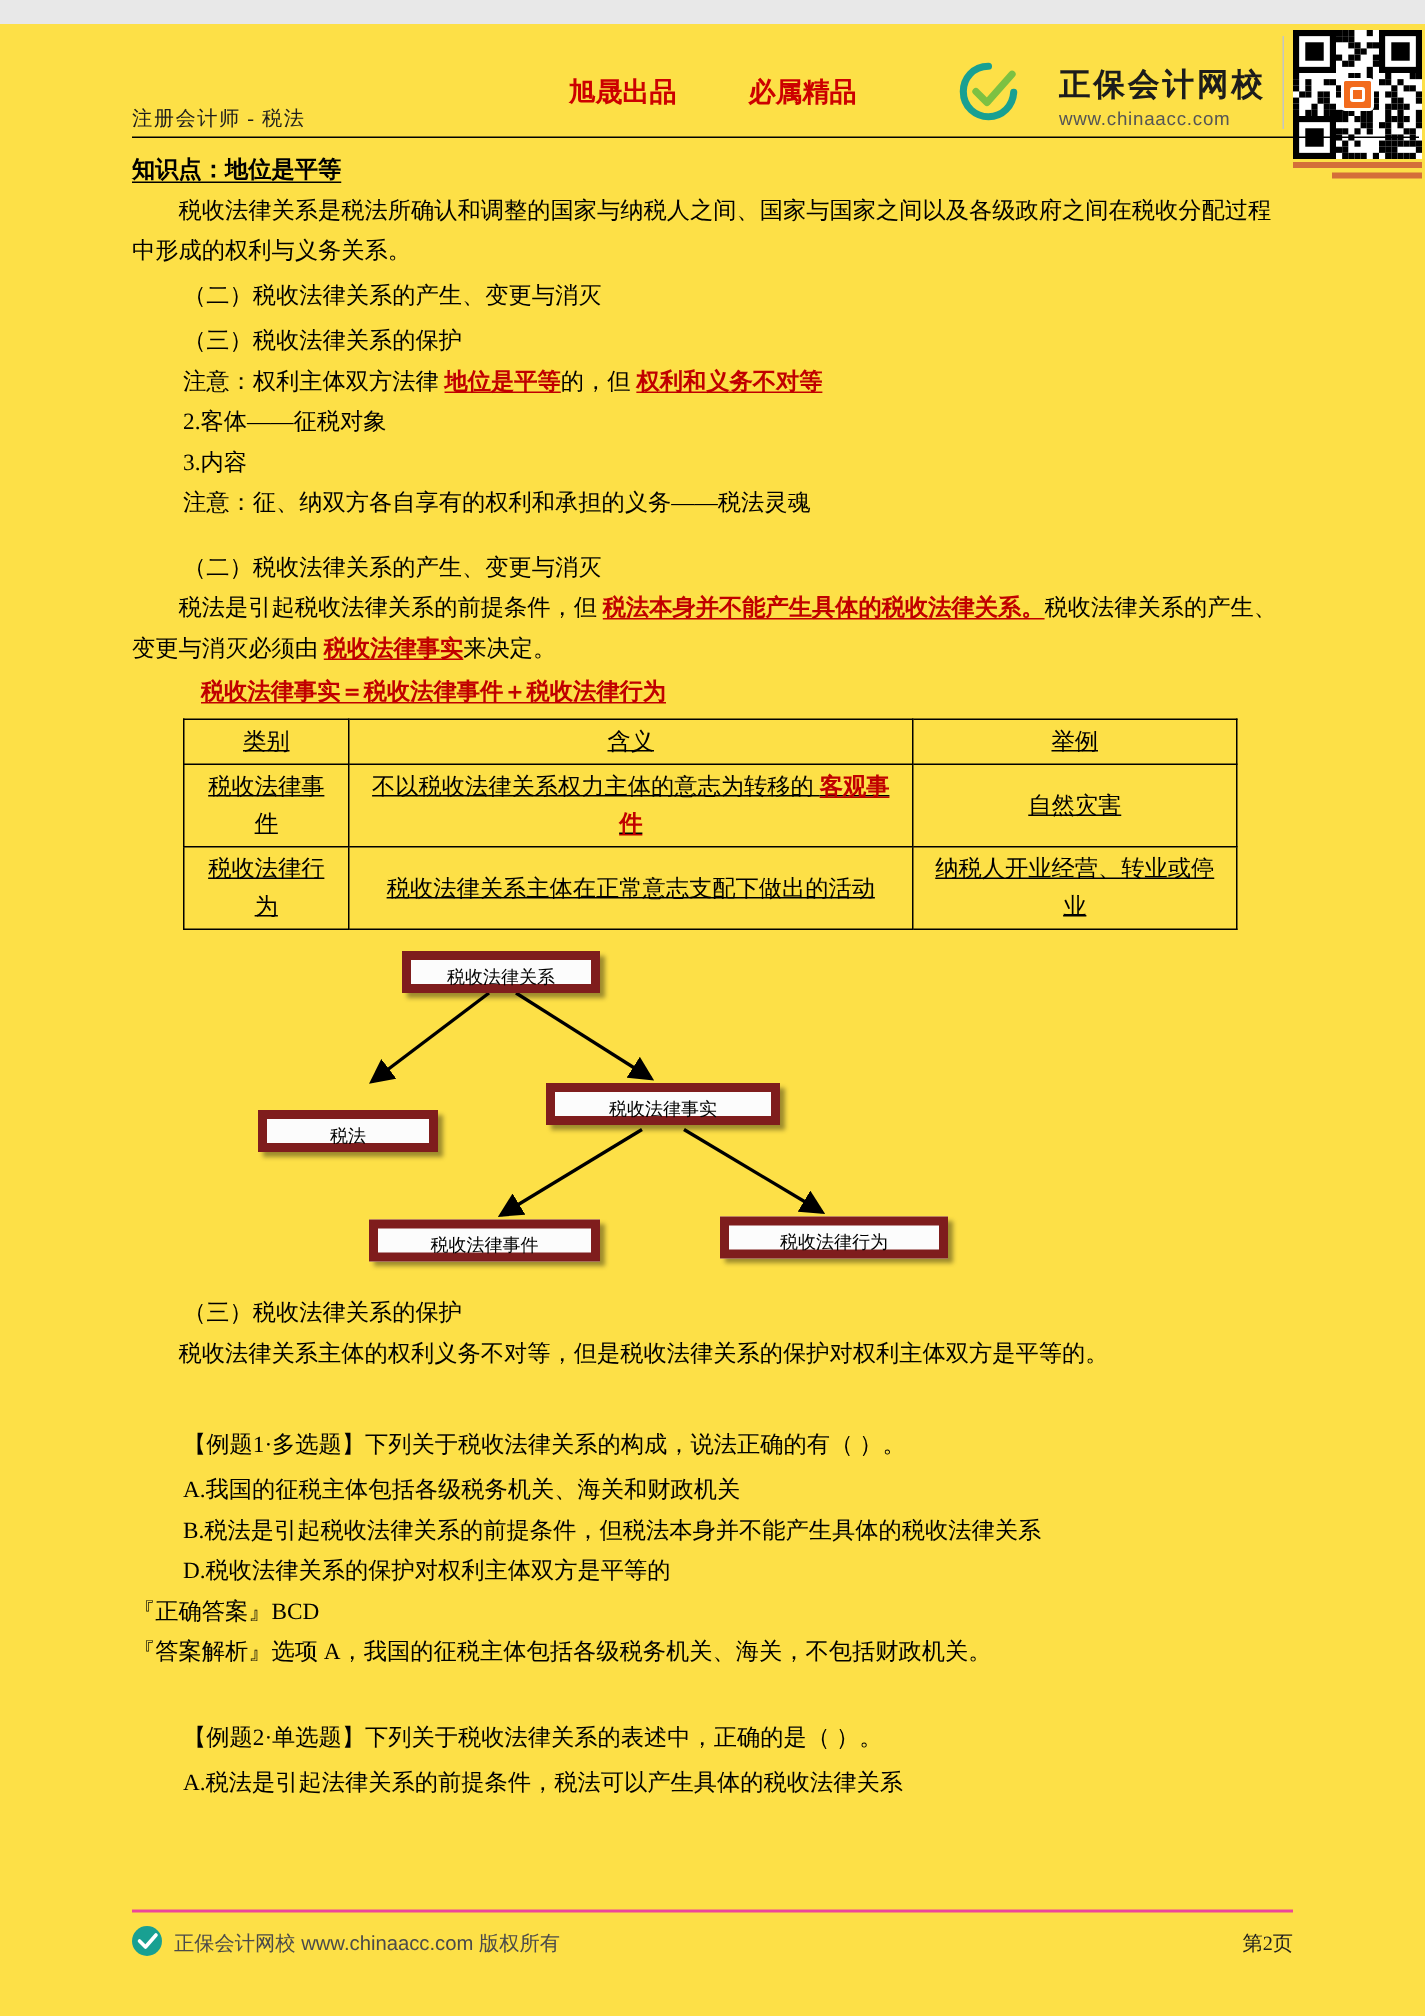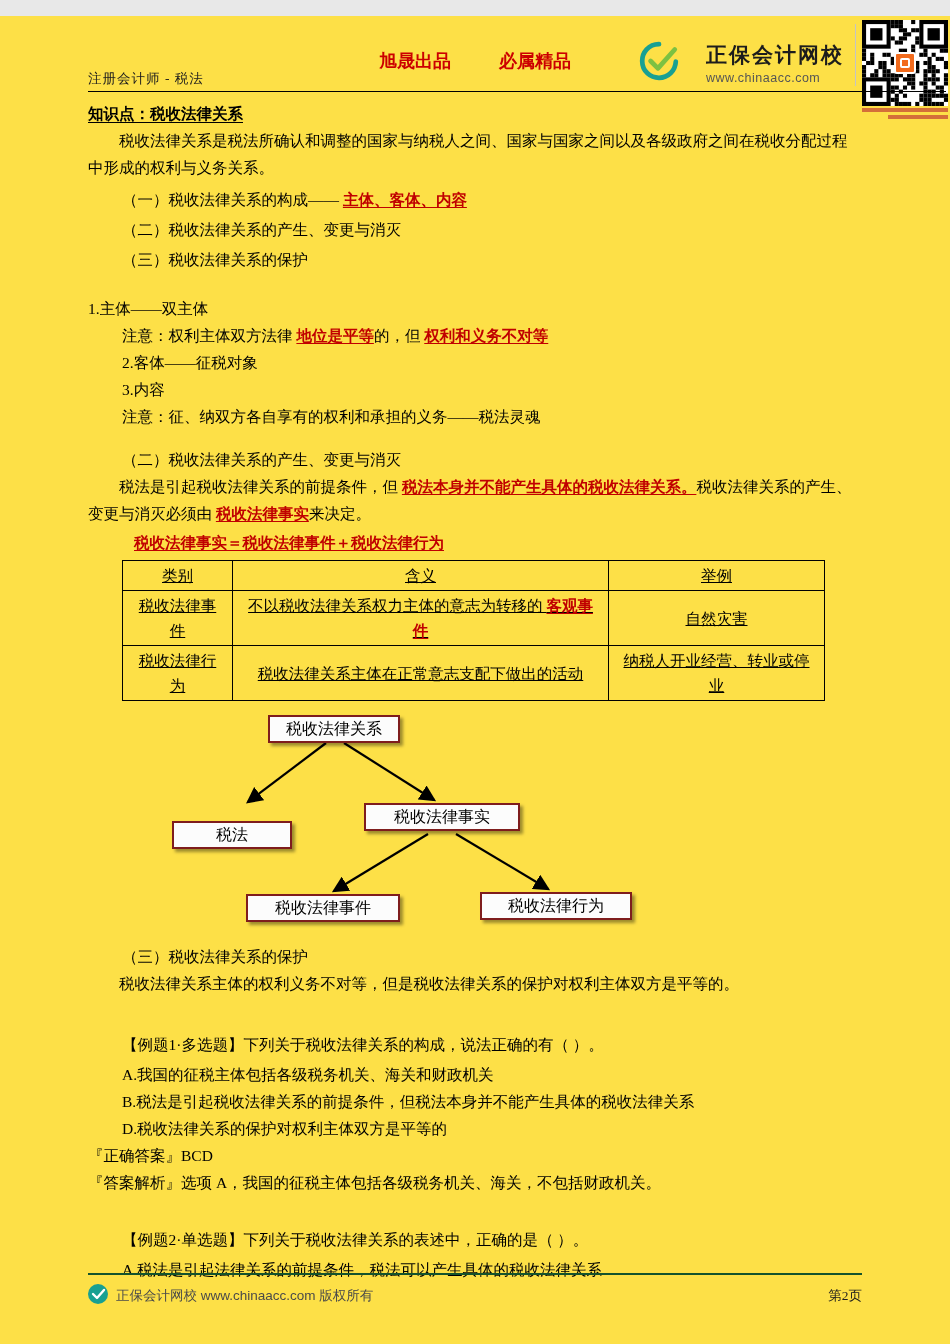--- a/index.html
+++ b/index.html
@@ -47,27 +47,27 @@
   .gap34 { margin-top: 34px; }
 
   .formula-line { padding-left: 46px; line-height: 28px; margin-top: 2px; }
 
   table.def { border-collapse: collapse; margin: 3px 0 0 34px; table-layout: fixed; width: 702px; text-decoration: underline; }
   .def th, .def td { border: 1.6px solid #000; font-weight: 400; text-align: center;
                      vertical-align: middle; padding: 2px 10px; line-height: 25px; }
 
   .diagram { position: relative; height: 226px; margin-top: 10px; width: 774px; }
   .diagram svg.arrows { position: absolute; left: 0; top: 0; }
-  .dbox { position: absolute; height: 28px; line-height: 23px; border: 2px solid #7f1d1d;
+  .dbox { position: absolute; height: 28px; line-height: 23px; border: 6px solid #7f1d1d;
           background: #fcfcfc; box-shadow: 3px 3px 3px rgba(0,0,0,.38);
-          text-align: center; font-size: 16px; }
+          text-align: center; font-size: 12px; }
 
   
   footer { position: absolute; left: 88px; right: 88px; top: 1257px;
-           border-top: 2px solid #14532d; padding-top: 9px; }
+           border-top: 2px solid #ec4899; padding-top: 9px; }
   .frow { display: flex; justify-content: space-between; align-items: center; }
   .fcopy { display: flex; align-items: center; gap: 8px; color: #4a4a4a; font-size: 13.5px;
            font-family: "Liberation Sans", sans-serif; }
   .fpage { font-size: 13.5px; color: #1d1d1d; text-align: center; }
   .frow2 { margin-top: 9px; }
   .fscan { color: #cc0000; font-size: 17px; font-weight: 700; text-decoration: underline; text-underline-offset: 3px; }
   .fwechat { color: #cc0000; font-size: 18px; font-weight: 700; }
 </style>
 </head>
 <body>
@@ -256,29 +256,27 @@
     <div class="qr-cap">
       <div class="strip"></div>
       <div class="strip" style="width:70%;margin-left:30%"></div>
     </div>
     <div class="course">注册会计师 - 税法</div>
     <div class="header-rule"></div>
   </header>
 
   <main>
 
-    <p class="topic"><span class="topic-text">知识点：税收法律关系</span></p>
+    <p class="topic"><span class="topic-text">知识点：地位是平等</span></p>
 
     <p class="line indent">税收法律关系是税法所确认和调整的国家与纳税人之间、国家与国家之间以及各级政府之间在税收分配过程中形成的权利与义务关系。</p>
 
-    <p class="line ind2" style="margin-top:5px"><span>（一）税收法律关系的构成—— </span><span class="red">主体、客体、内容</span></p>
     <p class="line ind2" style="margin-top:3px">（二）税收法律关系的产生、变更与消灭</p>
     <p class="line ind2" style="margin-top:3px">（三）税收法律关系的保护</p>
 
-    <p class="line gap22">1.主体——双主体</p>
     <p class="line ind2"><span>注意：权利主体双方法律 </span><span class="red">地位是平等</span><span>的，但 </span><span class="red">权利和义务不对等</span></p>
     <p class="line ind2">2.客体——征税对象</p>
     <p class="line ind2">3.内容</p>
     <p class="line ind2">注意：征、纳双方各自享有的权利和承担的义务——税法灵魂</p>
 
     <p class="line ind2 gap16">（二）税收法律关系的产生、变更与消灭</p>
     <p class="line indent"><span>税法是引起税收法律关系的前提条件，但 </span><span class="red">税法本身并不能产生具体的税收法律关系。</span><span>税收法律关系的产生、变更与消灭必须由 </span><span class="red">税收法律事实</span><span>来决定。</span></p>
     <p class="formula-line"><span class="red">税收法律事实＝税收法律事件＋税收法律行为</span></p>
 
     <table class="def">

